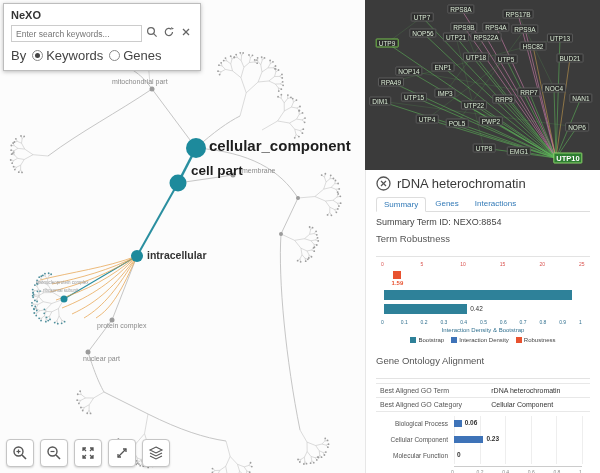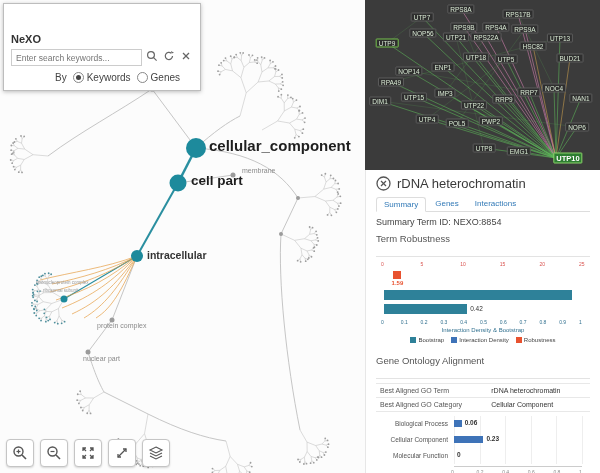--- a/index.html
+++ b/index.html
@@ -5,37 +5,37 @@
   html,body{margin:0;padding:0;}
   body{width:600px;height:473px;position:relative;overflow:hidden;background:#fff;
        font-family:"Liberation Sans",sans-serif;}
 
   
   .left-panel{position:absolute;left:0;top:0;width:365px;height:473px;background:#fcfcfc;overflow:hidden;}
   #tree-svg{position:absolute;left:0;top:0;}
   .lbl{position:absolute;white-space:nowrap;z-index:3;}
   #lbl-mito{left:112px;top:78px;font-size:7px;color:#8a8a8a;}
   #lbl-cc{left:209px;top:137px;font-size:15px;color:#1e1e1e;font-weight:600;}
-  #lbl-cp{left:191px;top:173px;font-size:13.5px;color:#1e1e1e;font-weight:600;}
+  #lbl-cp{left:191px;top:163px;font-size:13.5px;color:#1e1e1e;font-weight:600;}
   #lbl-mem{left:242px;top:167px;font-size:7px;color:#8a8a8a;}
   #lbl-intra{left:147px;top:249px;font-size:10.5px;color:#333;font-weight:600;}
   #lbl-pc{left:97px;top:322px;font-size:7px;color:#8a8a8a;}
   #lbl-np{left:83px;top:355px;font-size:7px;color:#8a8a8a;}
   #lbl-cs1{left:36px;top:280px;font-size:4.5px;color:#9a9a9a;}
   #lbl-cs2{left:43px;top:288px;font-size:4.5px;color:#9a9a9a;}
 
   
   .search-panel{position:absolute;top:3px;left:3px;width:182px;background:#fff;border:1px solid #bdbdbd;
     box-shadow:0 1px 4px rgba(0,0,0,.25);padding:5px 7px 7px;z-index:10;}
-  .sp-title{font-size:11px;font-weight:bold;color:#333;margin-bottom:4px;margin-top:24px;}
+  .sp-title{font-size:11px;font-weight:bold;color:#333;margin-bottom:4px;}
   .sp-row{display:flex;align-items:flex-start;gap:3px;}
   .sp-input{flex:1;height:15px;border:1px solid #ccc;font-size:8.5px;padding:0 4px;color:#333;outline:none;min-width:0;
     font-family:"Liberation Sans",sans-serif;}
   .sp-icon{width:14px;height:14px;display:flex;align-items:center;justify-content:center;cursor:pointer;}
-  .sp-by-row{display:flex;align-items:center;gap:6px;margin-top:6px;font-size:10px;color:#444;margin-left:44px;}
+  .sp-by-row{display:flex;align-items:center;gap:6px;margin-top:6px;font-size:13px;color:#444;}
   .radio{width:9px;height:9px;border:1px solid #888;border-radius:50%;display:inline-block;position:relative;background:#fff;}
   .radio.sel::after{content:"";position:absolute;left:2px;top:2px;right:2px;bottom:2px;background:#444;border-radius:50%;}
   .radio-item{display:flex;align-items:center;gap:3px;}
 
   
   .toolbar{position:absolute;left:6px;bottom:6px;display:flex;gap:6px;z-index:10;}
   .tool-btn{width:26px;height:26px;background:#fff;border:1px solid #c5c5c5;border-radius:4px;
     display:flex;align-items:center;justify-content:center;box-shadow:0 1px 2px rgba(0,0,0,.15);cursor:pointer;}
 
   

